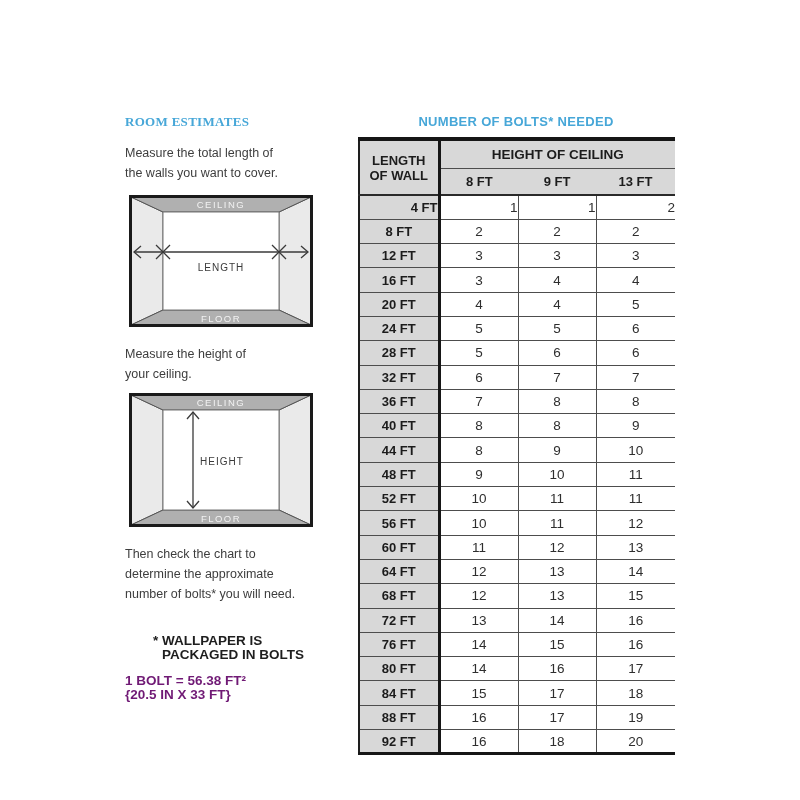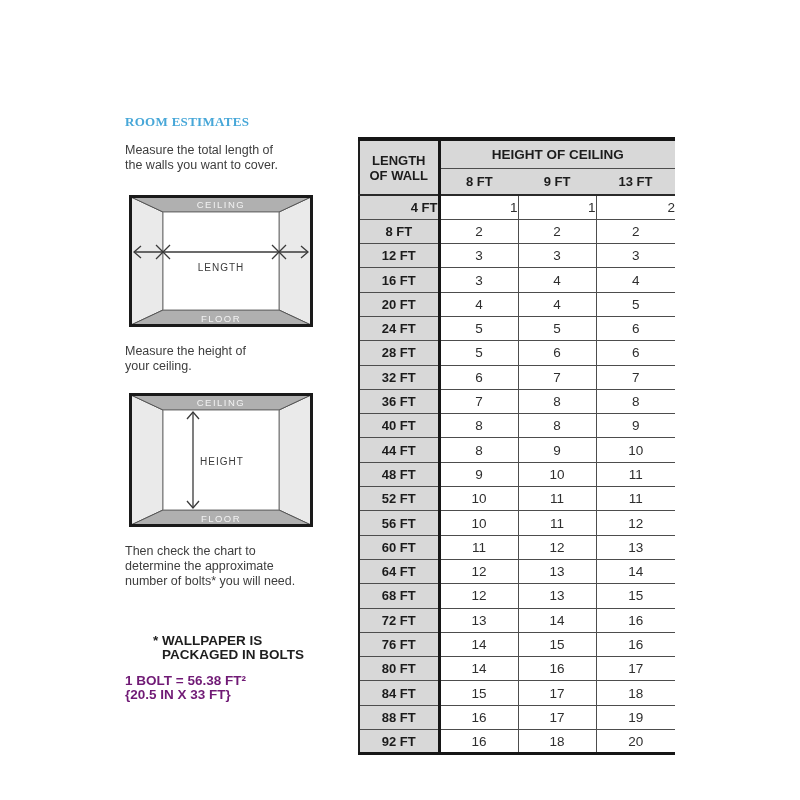--- a/index.html
+++ b/index.html
@@ -33,21 +33,21 @@
     color: #47a7d8;
   }
   .heading-room { left: 125px; top: 114px; font-family: Liberation Serif, serif; }
   .heading-table { left: 358px; top: 114px; width: 316px; text-align: center; }
 
   
   .instruction {
     position: absolute;
     left: 125px;
     font-size: 12.5px;
-    line-height: 15px;
+    line-height: 20px;
     color: #3d3d3d;
     white-space: pre-line;
   }
   .para1 { top: 143px; }
   .para2 { top: 344px; }
   .para3 { top: 544px; }
 
   .footnote {
     position: absolute;
     left: 125px; top: 634px;
@@ -210,20 +210,21 @@
 number of bolts* you will need.</div>
 
   <div class="footnote">
     <div class="line1">* WALLPAPER IS</div>
     <div class="line2">PACKAGED IN BOLTS</div>
   </div>
 
   <div class="bolt-note">1 BOLT = 56.38 FT²
 {20.5 IN X 33 FT}</div>
 
+  <div class="section-heading heading-table">NUMBER OF BOLTS* NEEDED</div>
 
   <div class="bolts-table-wrap">
     <table class="bolts">
       <colgroup>
         <col class="c1">
           <col class="c2">
           <col class="c3">
           <col class="c4">
       </colgroup>
       <thead>

